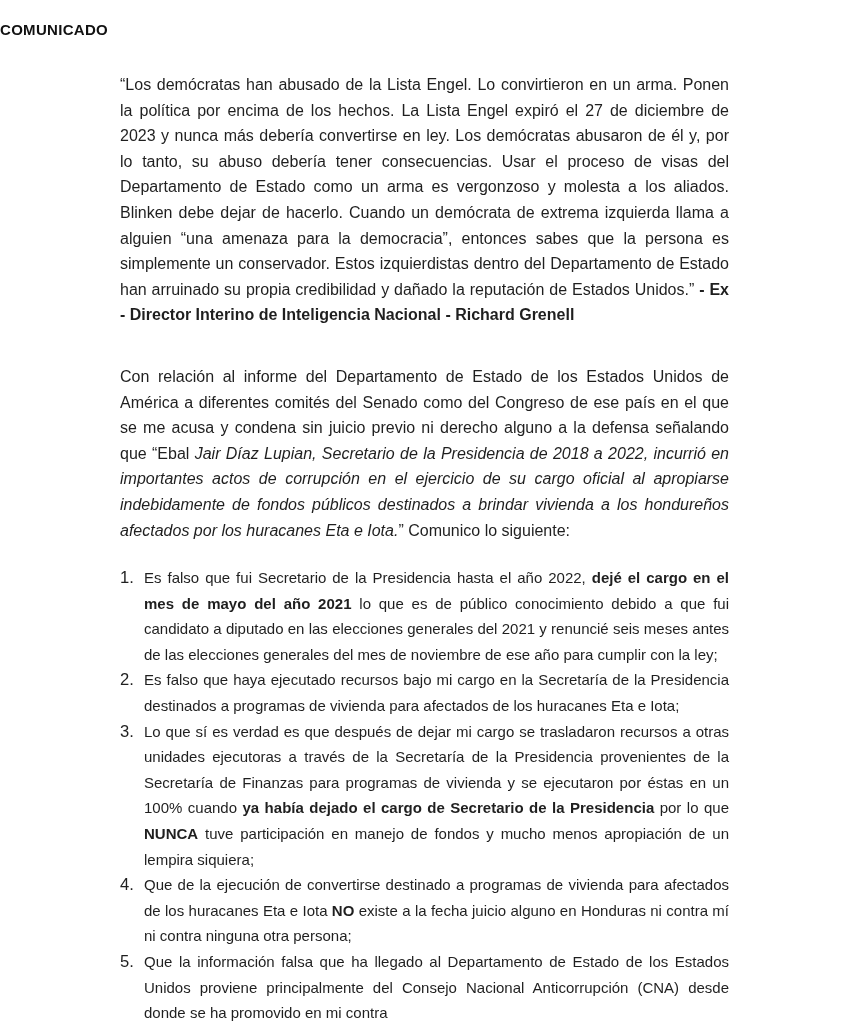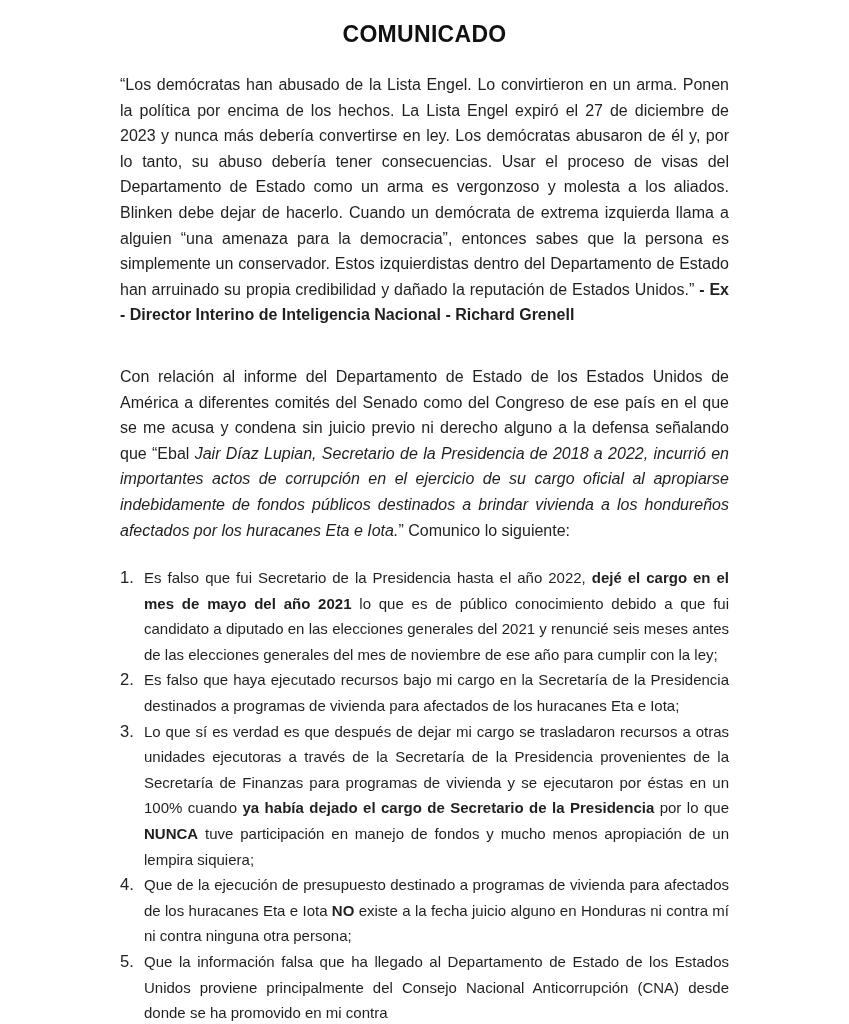--- a/index.html
+++ b/index.html
@@ -19,23 +19,22 @@
   .page {
     position: relative;
     width: 849px;
     height: 1024px;
     background: #ffffff;
     box-sizing: border-box;
     padding: 0;
     overflow: hidden;
   }
   .doc-title {
-    font-size: 23px;
+    font-size: 15px;
     font-weight: bold;
-    text-align: center;
     letter-spacing: 0.3px;
     margin: 0;
     padding-top: 21px;
     padding-bottom: 0;
     color: #111111;
   }
   .content {
     position: absolute;
     left: 120px;
     top: 72px;
@@ -115,21 +114,21 @@
         <li>
           <span class="li-text"><span>Es falso que fui Secretario de la Presidencia hasta el año 2022, </span><span class="bold">dejé el cargo en el mes de mayo del año 2021</span><span> lo que es de público conocimiento debido a que fui candidato a diputado en las elecciones generales del 2021 y renuncié seis meses antes de las elecciones generales del mes de noviembre de ese año para cumplir con la ley;</span></span>
         </li>
         <li>
           <span class="li-text"><span>Es falso que haya ejecutado recursos bajo mi cargo en la Secretaría de la Presidencia destinados a programas de vivienda para afectados de los huracanes Eta e Iota;</span></span>
         </li>
         <li>
           <span class="li-text"><span>Lo que sí es verdad es que después de dejar mi cargo se trasladaron recursos a otras unidades ejecutoras a través de la Secretaría de la Presidencia provenientes de la Secretaría de Finanzas para programas de vivienda y se ejecutaron por éstas en un 100% cuando </span><span class="bold">ya había dejado el cargo de Secretario de la Presidencia</span><span> por lo que </span><span class="bold">NUNCA</span><span> tuve participación en manejo de fondos y mucho menos apropiación de un lempira siquiera;</span></span>
         </li>
         <li>
-          <span class="li-text"><span>Que de la ejecución de presupuesto destinado a programas de vivienda para afectados de los huracanes Eta e Iota </span><span class="bold">NO</span><span> existe a la fecha juicio alguno en Honduras ni contra mí ni contra ninguna otra persona;</span></span>
+          <span class="li-text"><span>Que de la ejecución de convertirse destinado a programas de vivienda para afectados de los huracanes Eta e Iota </span><span class="bold">NO</span><span> existe a la fecha juicio alguno en Honduras ni contra mí ni contra ninguna otra persona;</span></span>
         </li>
         <li class="clip-bottom">
           <span class="li-text"><span>Que la información falsa que ha llegado al Departamento de Estado de los Estados Unidos proviene principalmente del Consejo Nacional Anticorrupción (CNA) desde donde se ha promovido en mi contra </span></span>
         </li>
       </ol>
 
   </div>
 </div>
 
 </body></html>

